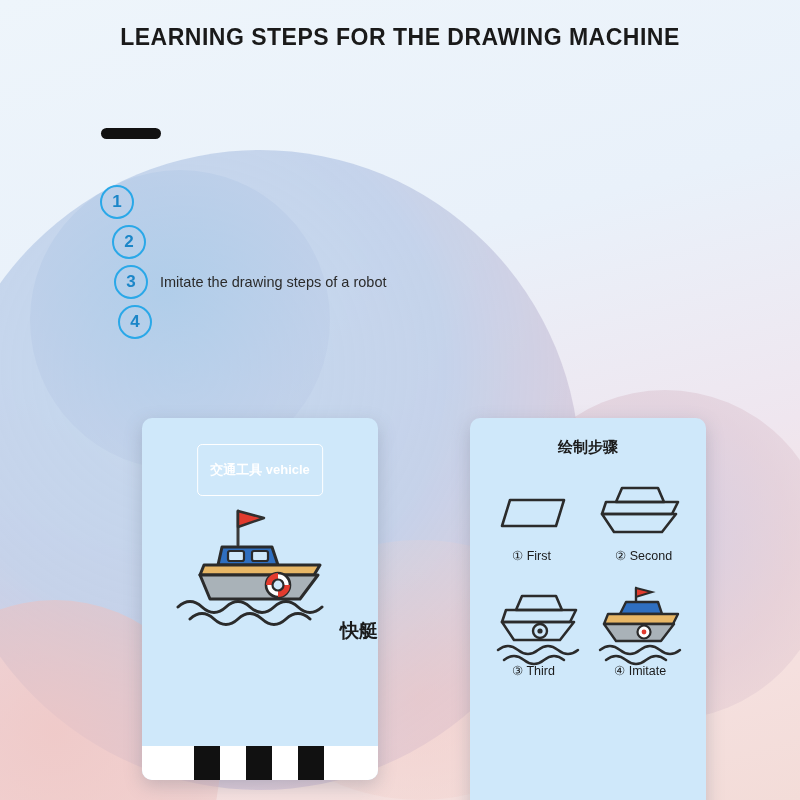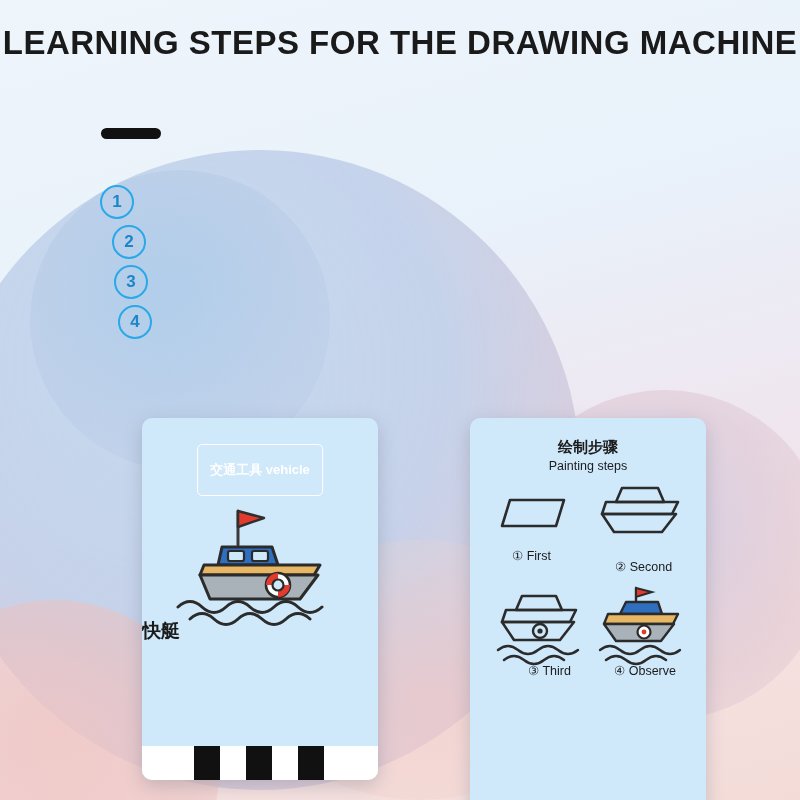--- a/index.html
+++ b/index.html
@@ -64,21 +64,21 @@
     background: radial-gradient(ellipse at 50% 60%, rgba(239,199,196,0.55) 0%, rgba(241,209,203,0.25) 60%, rgba(245,222,215,0.05) 100%);
   }
 
   
   .title {
     position: absolute;
     top: 24px;
     left: 0;
     width: 800px;
     text-align: center;
-    font-size: 33px;
+    font-size: 23px;
     font-weight: bold;
     letter-spacing: 0.5px;
     color: #1a1a1a;
     font-family: "Liberation Sans", sans-serif;
   }
 
   .rule {
     position: absolute;
     left: 101px;
     top: 128px;
@@ -174,21 +174,21 @@
     color: #fff;
     font-size: 13px;
     white-space: nowrap;
     font-weight: bold;
   }
   .pill .en { font-weight: bold; }
   .card-caption {
     position: absolute;
     left: 0;
     width: 100%;
-    text-align: left;
+    text-align: right;
     color: #1b1b1b;
   }
   .caption-cn {
     top: 200px;
     font-size: 19px;
     font-weight: bold;
   }
   .caption-en {
     top: 226px;
     font-size: 20px;
@@ -237,20 +237,21 @@
 
   <div class="steps">
     <div class="step step-1">
       <div class="step-num">1</div>
     </div>
     <div class="step step-2">
       <div class="step-num">2</div>
     </div>
     <div class="step step-3">
       <div class="step-num">3</div>
+      <div class="step-text">Imitate the drawing steps of a robot</div>
     </div>
     <div class="step step-4">
       <div class="step-num">4</div>
     </div>
   </div>
 
   <div class="card card-left">
 
     <div class="pill">
       <span>交通工具</span>
@@ -286,72 +287,71 @@
     <div class="card-stripe">
       <div class="stripe-block" style="left:52px;"></div>
       <div class="stripe-block" style="left:104px;"></div>
       <div class="stripe-block" style="left:156px;"></div>
     </div>
   </div>
 
   <div class="card card-right">
 
     <div class="rc-title rc-title-cn">绘制步骤</div>
-    <div class="rc-title rc-title-en">Painting steps</div>
 
     <div style="position:absolute; left:28px; top:64px; width:92px; height:62px;">
       <svg width="92" height="62" viewBox="0 0 92 62">
         <path d="M12 18 L66 18 L58 44 L4 44 Z" fill="none" stroke="#2b2b2b" stroke-width="2.6" stroke-linejoin="round"></path>
       </svg>
     </div>
     <div class="sub-label" style="left:42px; top:130px;">
       <span>①</span> <span>First</span>
     </div>
 
     <div style="position:absolute; left:122px; top:58px; width:104px; height:72px;">
       <svg width="104" height="72" viewBox="0 0 104 72">
         <path d="M30 12 L66 12 L72 26 L24 26 Z" fill="none" stroke="#2b2b2b" stroke-width="2.6" stroke-linejoin="round"></path>
         <path d="M14 26 L86 26 L80 38 L10 38 Z" fill="none" stroke="#2b2b2b" stroke-width="2.6" stroke-linejoin="round"></path>
         <path d="M10 38 L84 38 L70 56 L22 56 Z" fill="none" stroke="#2b2b2b" stroke-width="2.6" stroke-linejoin="round"></path>
       </svg>
     </div>
-    <div class="sub-label" style="left:145px; top:130px;margin-top:11px;">
+    <div class="sub-label" style="left:145px; top:130px;">
       <span>②</span> <span>Second</span>
     </div>
 
     <div style="position:absolute; left:24px; top:172px; width:100px; height:76px;">
       <svg width="100" height="76" viewBox="0 0 100 76">
         <path d="M28 6 L62 6 L68 20 L22 20 Z" fill="none" stroke="#2b2b2b" stroke-width="2.6" stroke-linejoin="round"></path>
         <path d="M12 20 L82 20 L76 32 L8 32 Z" fill="none" stroke="#2b2b2b" stroke-width="2.6" stroke-linejoin="round"></path>
         <path d="M8 32 L80 32 L66 50 L20 50 Z" fill="none" stroke="#2b2b2b" stroke-width="2.6" stroke-linejoin="round"></path>
         <circle cx="46" cy="41" r="7" fill="none" stroke="#2b2b2b" stroke-width="2.4"></circle>
         <circle cx="46" cy="41" r="2.6" fill="#2b2b2b"></circle>
         <path d="M4 60 q10 -8 20 0 t20 0 t20 0 t20 0" fill="none" stroke="#2b2b2b" stroke-width="2.4" stroke-linecap="round"></path>
         <path d="M10 70 q10 -8 20 0 t20 0 t20 0" fill="none" stroke="#2b2b2b" stroke-width="2.4" stroke-linecap="round"></path>
       </svg>
     </div>
-    <div class="sub-label" style="left:42px; top:245px;margin-left:16px;">
+    <div class="sub-label" style="left:42px; top:245px;">
       <span>③</span> <span>Third</span>
     </div>
 
     <div style="position:absolute; left:126px; top:168px; width:100px; height:80px;">
       <svg width="100" height="80" viewBox="0 0 100 80">
         <line x1="40" y1="2" x2="40" y2="16" stroke="#2b2b2b" stroke-width="2.4" stroke-linecap="round"></line>
         <path d="M40 2 L56 6 L40 11 Z" fill="#e23b2e" stroke="#2b2b2b" stroke-width="2"></path>
         <path d="M30 16 L62 16 L66 28 L24 28 Z" fill="#2f6fc0" stroke="#2b2b2b" stroke-width="2.4" stroke-linejoin="round"></path>
         <path d="M12 28 L82 28 L77 38 L8 38 Z" fill="#e8b766" stroke="#2b2b2b" stroke-width="2.4" stroke-linejoin="round"></path>
         <path d="M8 38 L78 38 L65 55 L20 55 Z" fill="#a9b2b8" stroke="#2b2b2b" stroke-width="2.4" stroke-linejoin="round"></path>
         <circle cx="48" cy="46" r="6.5" fill="#fff" stroke="#2b2b2b" stroke-width="2.2"></circle>
         <circle cx="48" cy="46" r="2.4" fill="#e23b2e"></circle>
         <path d="M4 64 q10 -8 20 0 t20 0 t20 0 t20 0" fill="none" stroke="#2b2b2b" stroke-width="2.4" stroke-linecap="round"></path>
         <path d="M10 74 q10 -8 20 0 t20 0 t20 0" fill="none" stroke="#2b2b2b" stroke-width="2.4" stroke-linecap="round"></path>
       </svg>
     </div>
     <div class="sub-label" style="left:144px; top:245px;">
-      <span>④</span> <span>Observe</span>
+      <span>④</span> <span>Imitate</span>
     </div>
 
     <div class="card-stripe">
       <div class="stripe-block" style="left:72px;"></div>
       <div class="stripe-block" style="left:124px;"></div>
       <div class="stripe-block" style="left:176px;"></div>
     </div>
   </div>
 
 </div>

